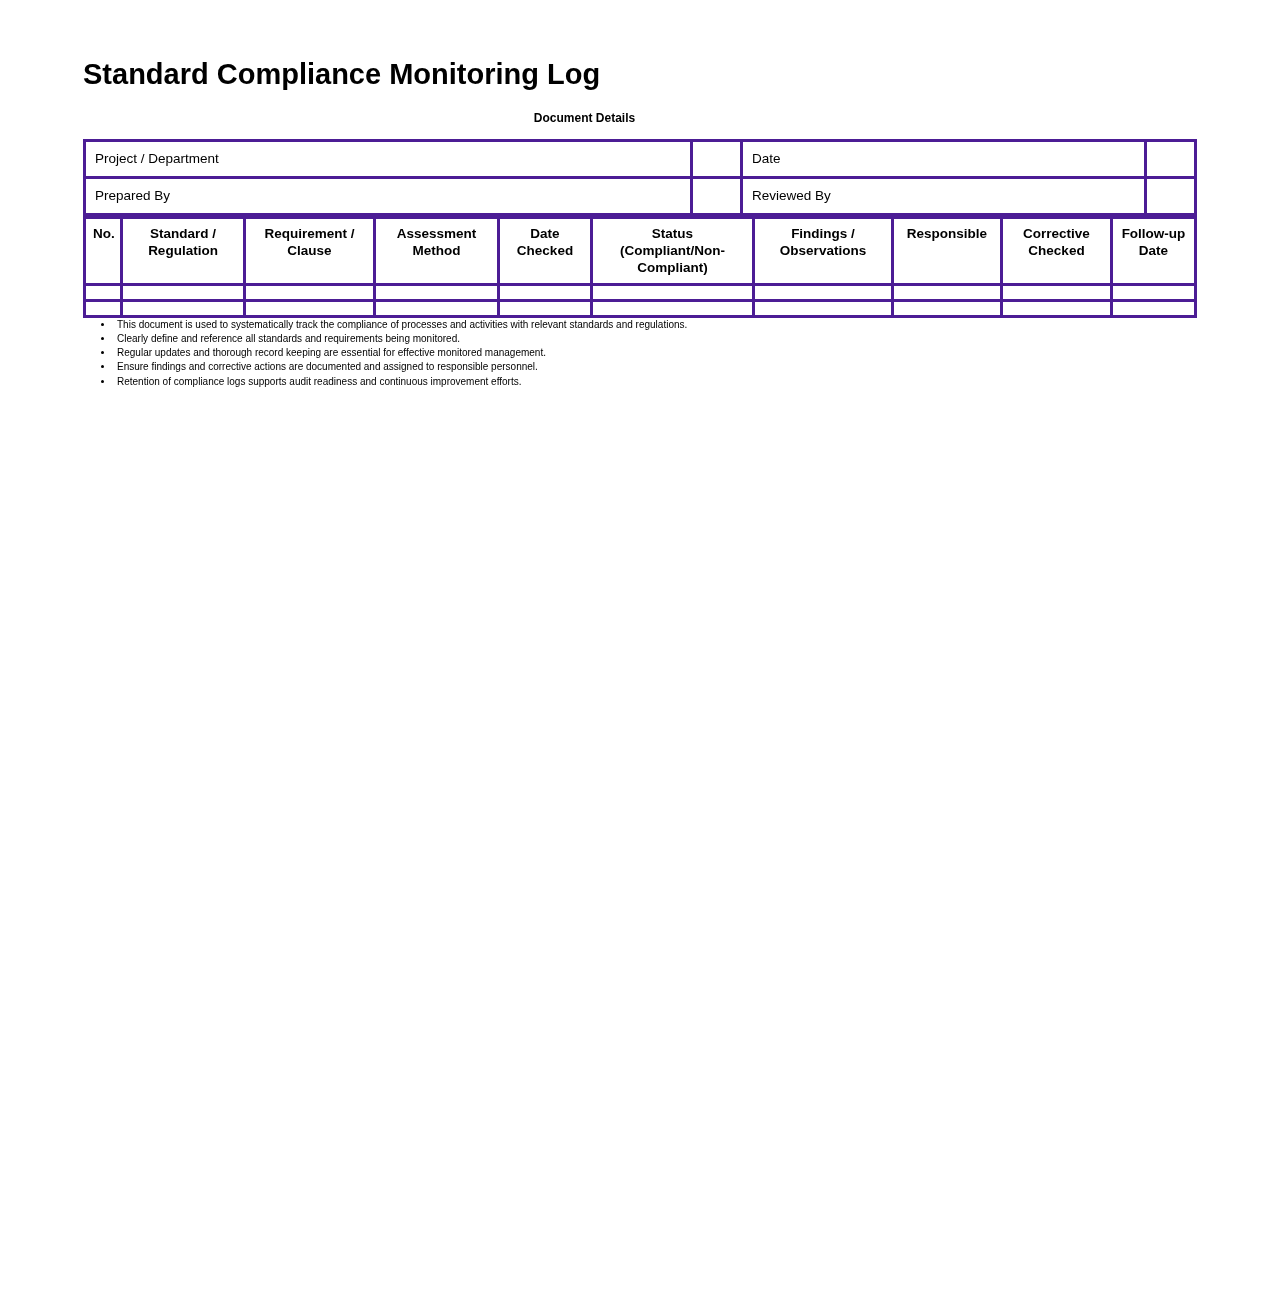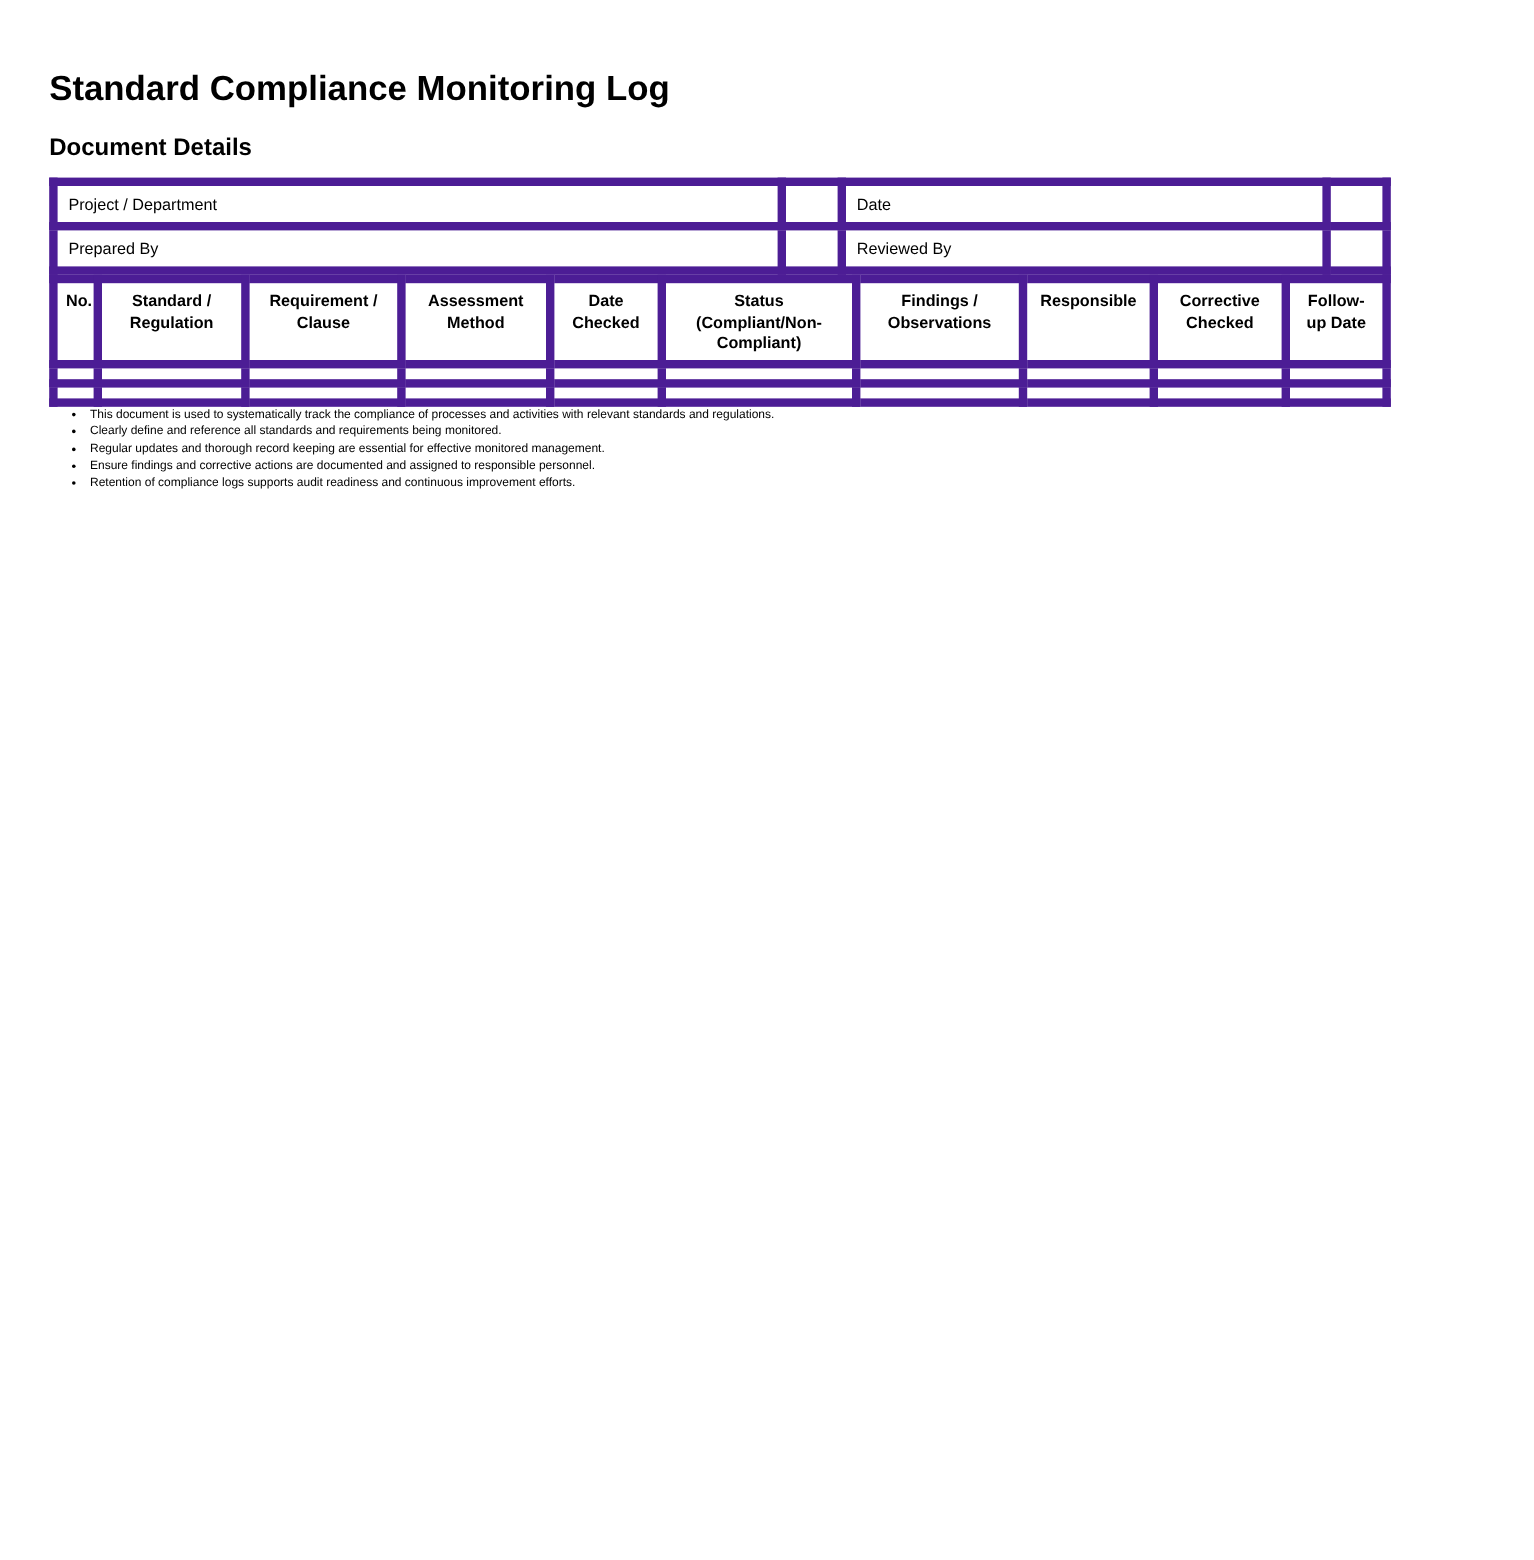--- a/index.html
+++ b/index.html
@@ -8,45 +8,46 @@
     padding: 0;
     background: #ffffff;
   }
   body {
     font-family: "Liberation Sans", "DejaVu Sans", sans-serif;
     color: #000000;
     width: 1278px;
     min-height: 1300px;
   }
   .page {
-    padding: 58px 84px 40px 41px;
+    padding: 58px 84px 40px 83px;
     width: 1170px;
   }
   h1.doc-title {
     font-size: 29px;
     font-weight: bold;
     margin: 0 0 20px 0;
     line-height: 1.15;
   }
   h2.section-heading {
-    font-size: 20px;
+    font-size: 12px;
     font-weight: bold;
     margin: 0 0 13px 0;
     line-height: 1.2;
+    text-align: center;
   }
   .section-gap {
     margin-top: 37px;
   }
   table {
     border-collapse: collapse;
     table-layout: fixed;
     width: 1111px;
   }
   td, th {
-    border: 7px solid #4c1d95;
+    border: 3px solid #4c1d95;
     font-size: 13.5px;
     overflow: hidden;
   }
   
   .details-table td {
     height: 37px;
     padding: 4px 9px;
     vertical-align: middle;
     text-align: left;
     font-weight: normal;

